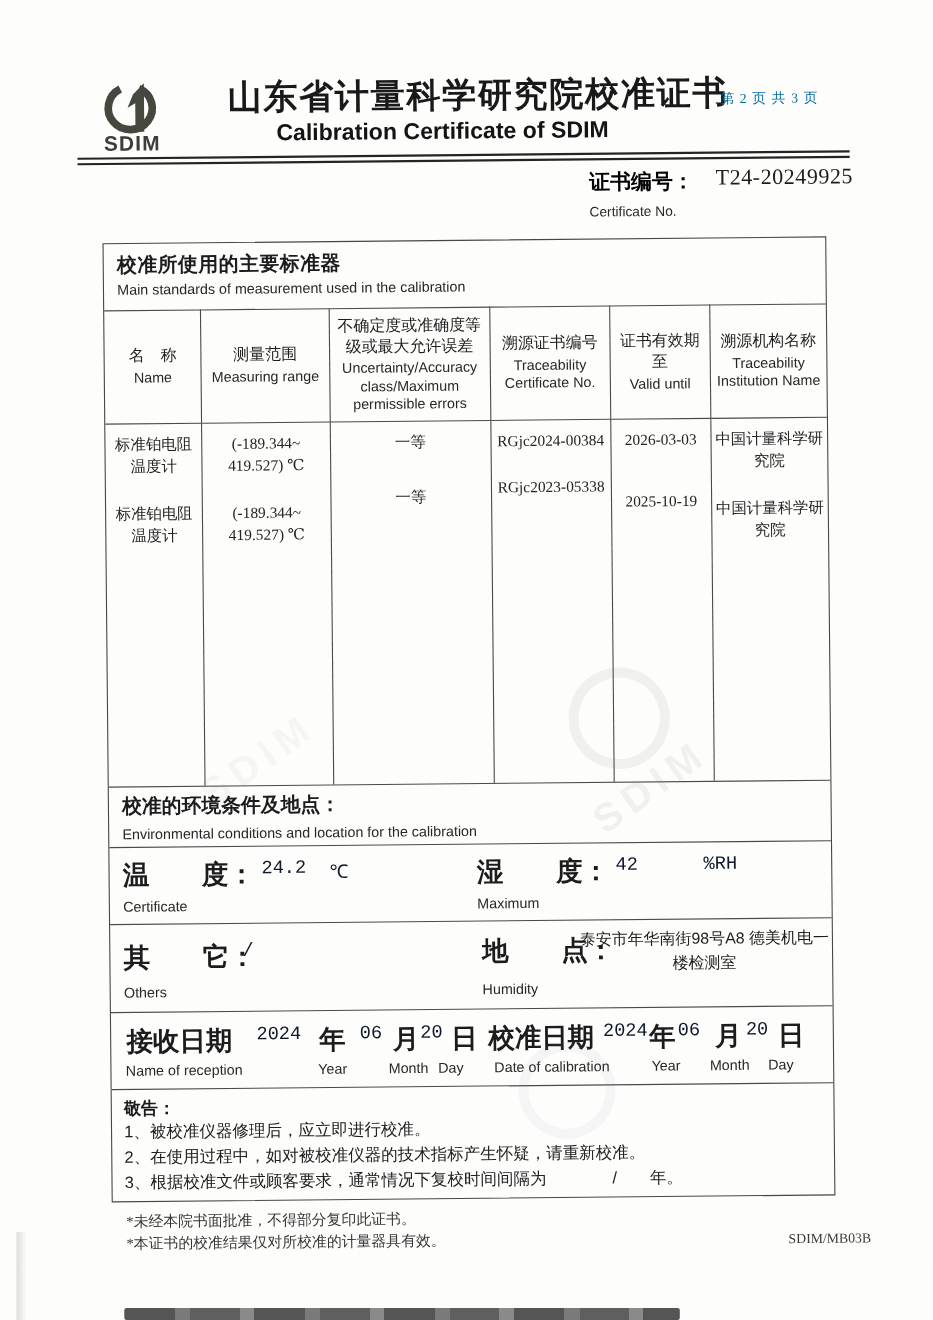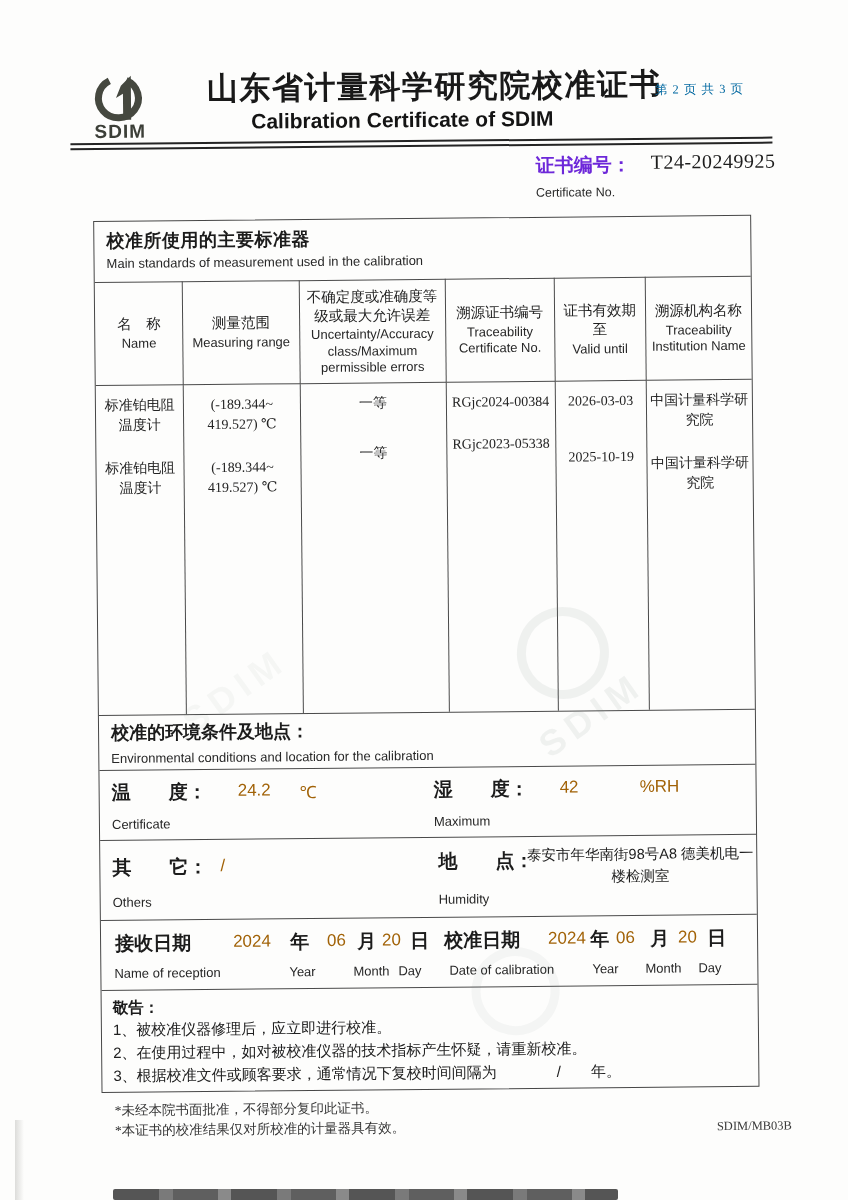--- a/index.html
+++ b/index.html
@@ -11,21 +11,21 @@
   .logo{position:absolute;left:90px;top:70px;width:70px;text-align:center;color:#45483f;}
   .logo svg{display:block;margin:0 auto;}
   .logo-text{font-size:19px;font-weight:bold;letter-spacing:1px;color:#3c3f38;margin-top:-2px;}
   .title-cn{position:absolute;left:212px;top:66px;font-family:"Liberation Serif","DejaVu Serif",serif;
             font-size:31px;font-weight:bold;letter-spacing:1.5px;color:#191919;white-space:nowrap;}
   .page-info{position:absolute;left:660px;top:84px;font-family:"Liberation Serif",serif;
              font-size:12.5px;letter-spacing:1px;color:#0369a1;white-space:nowrap;}
   .title-en{position:absolute;left:256px;top:108px;font-size:21px;font-weight:bold;color:#141414;white-space:nowrap;}
   .double-rule{position:absolute;left:75px;top:140px;width:702px;height:3px;
                border-top:2.4px solid #242424;border-bottom:2.4px solid #242424;}
-  .cert-label{position:absolute;left:540px;top:154px;font-size:19px;font-weight:600;color:#6d28d9;white-space:nowrap;}
+  .cert-label{position:absolute;left:540px;top:154px;font-size:19px;font-weight:600;color:#000000;white-space:nowrap;}
   .cert-value{position:absolute;left:655px;top:153px;font-family:"Liberation Serif",serif;
               font-size:20px;color:#1d1d1d;letter-spacing:0.5px;white-space:nowrap;}
   .cert-en{position:absolute;left:540px;top:187px;font-size:12.5px;color:#2a2a2a;}
 
   
   .main-box{position:absolute;left:97px;top:218px;width:658px;height:872px;box-sizing:border-box;
             border:1.6px solid #474747;}
   .sec-title{box-sizing:border-box;height:60px;padding:7px 0 0 12px;}
   .sec-title .cn{font-size:18px;font-weight:600;color:#1c1c1c;letter-spacing:0.5px;}
   .sec-title .en{font-size:13px;color:#272727;margin-top:3px;}
@@ -41,22 +41,22 @@
   table.std tbody td{height:325px;text-align:center;}
   .cell-entry{font-family:"Liberation Serif","DejaVu Serif",serif;font-size:14px;color:#242424;
               line-height:1.45;margin-top:8px;margin-bottom:22px;white-space:pre-line;}
 
   .env-head{box-sizing:border-box;height:55px;border-top:1.4px solid #4a4a4a;padding:5px 0 0 12px;}
   .env-head .cn{font-size:18px;font-weight:600;color:#1c1c1c;}
   .env-head .en{font-size:13px;color:#272727;margin-top:6px;}
 
   .row-sec{position:relative;box-sizing:border-box;border-top:1.4px solid #4a4a4a;}
   .r-temp{height:70px;} .r-other{height:80px;} .r-dates{height:70px;}
-  .lbl{position:absolute;font-size:19px;font-weight:600;color:#1c1c1c;white-space:nowrap;}
-  .val{position:absolute;font-family:Liberation Sans, sans-serif;font-size:17px;color:#a16207;white-space:nowrap;}
+  .lbl{position:absolute;font-size:24px;font-weight:600;color:#1c1c1c;white-space:nowrap;}
+  .val{position:absolute;font-family:Liberation Mono, monospace;font-size:17px;color:#0f172a;white-space:nowrap;}
   .en-lbl{position:absolute;font-size:13px;color:#272727;white-space:nowrap;}
   .loc-val{position:absolute;left:420px;top:8px;width:240px;text-align:center;
            font-size:14.5px;color:#1d1d1d;line-height:1.5;white-space:normal;}
 
   .notice{box-sizing:border-box;height:108px;border-top:1.4px solid #4a4a4a;padding:7px 0 0 11px;}
   .notice-title{font-size:15.5px;font-weight:700;color:#1b1b1b;}
   .notice-item{font-size:15px;color:#202020;line-height:1.52;}
 
   
   .footnotes{position:absolute;left:110px;top:1098px;font-family:"Liberation Serif",serif;

